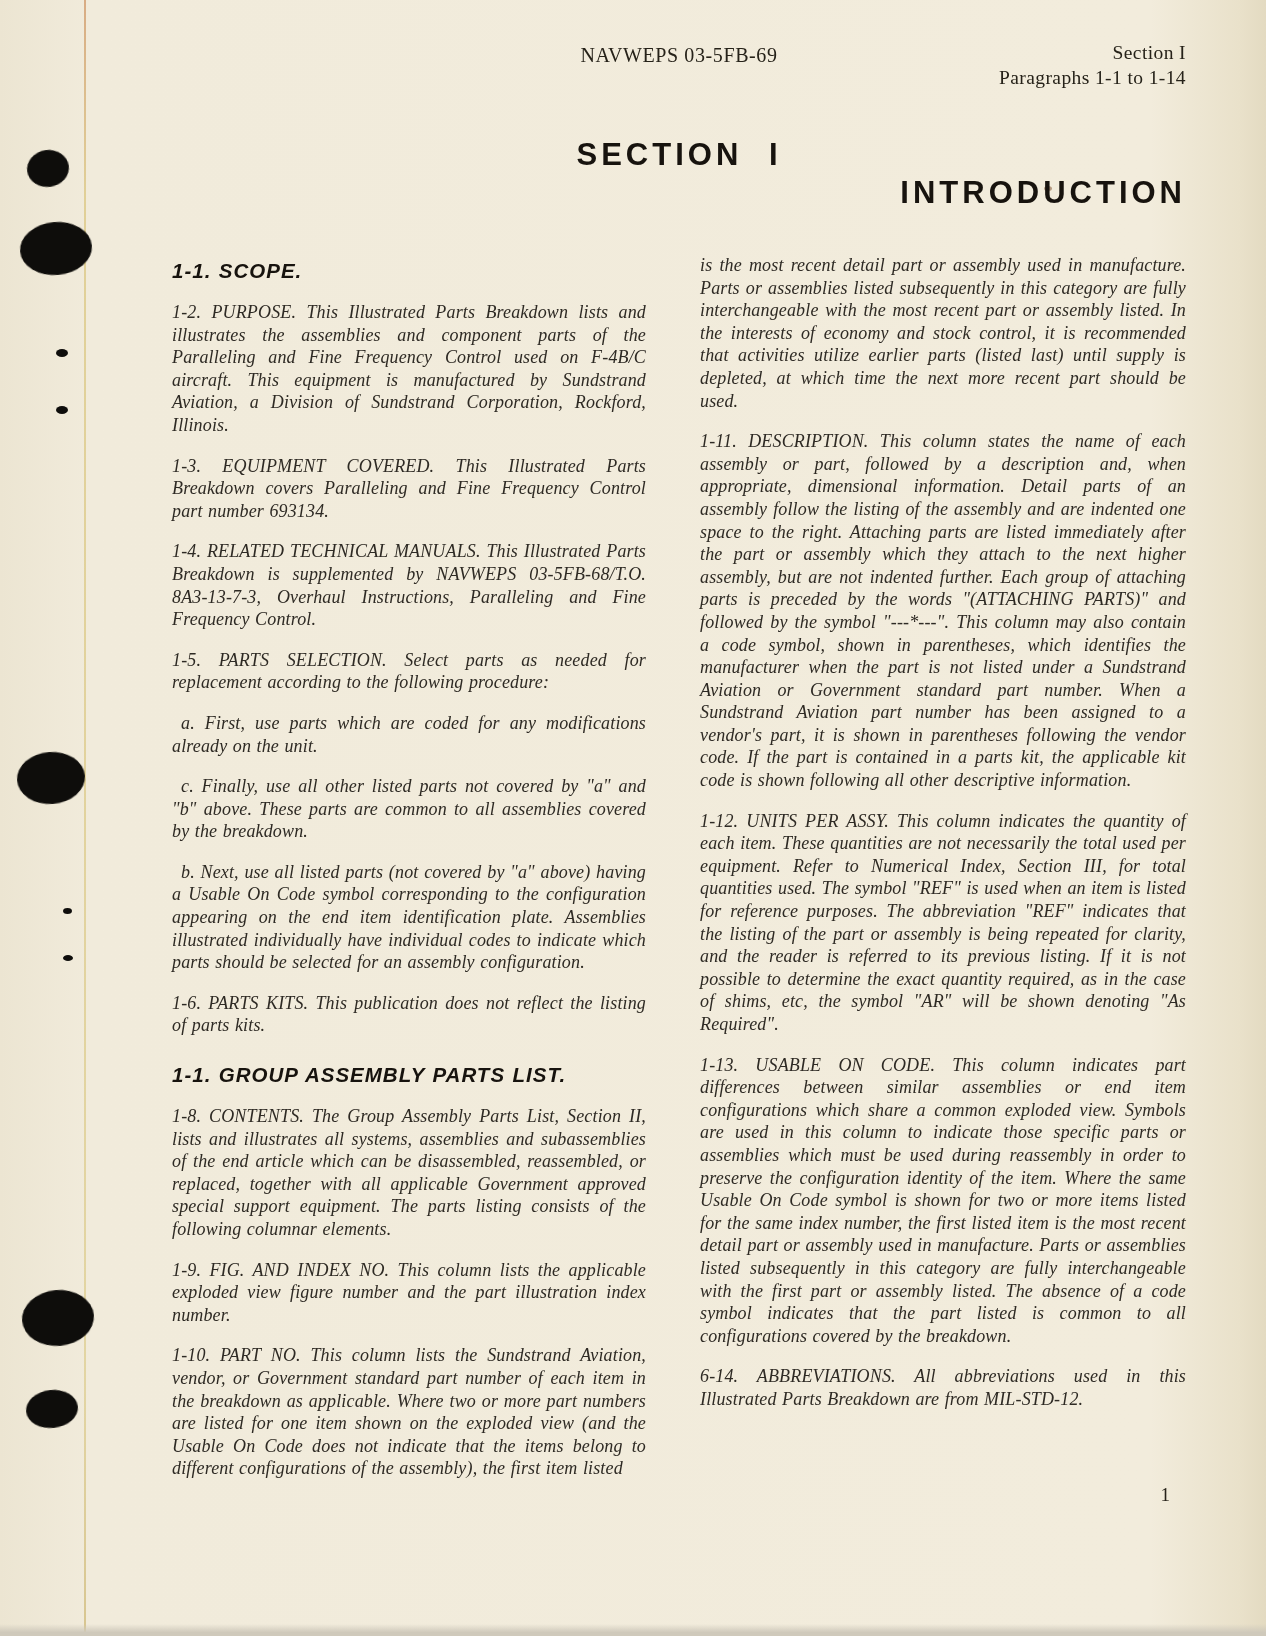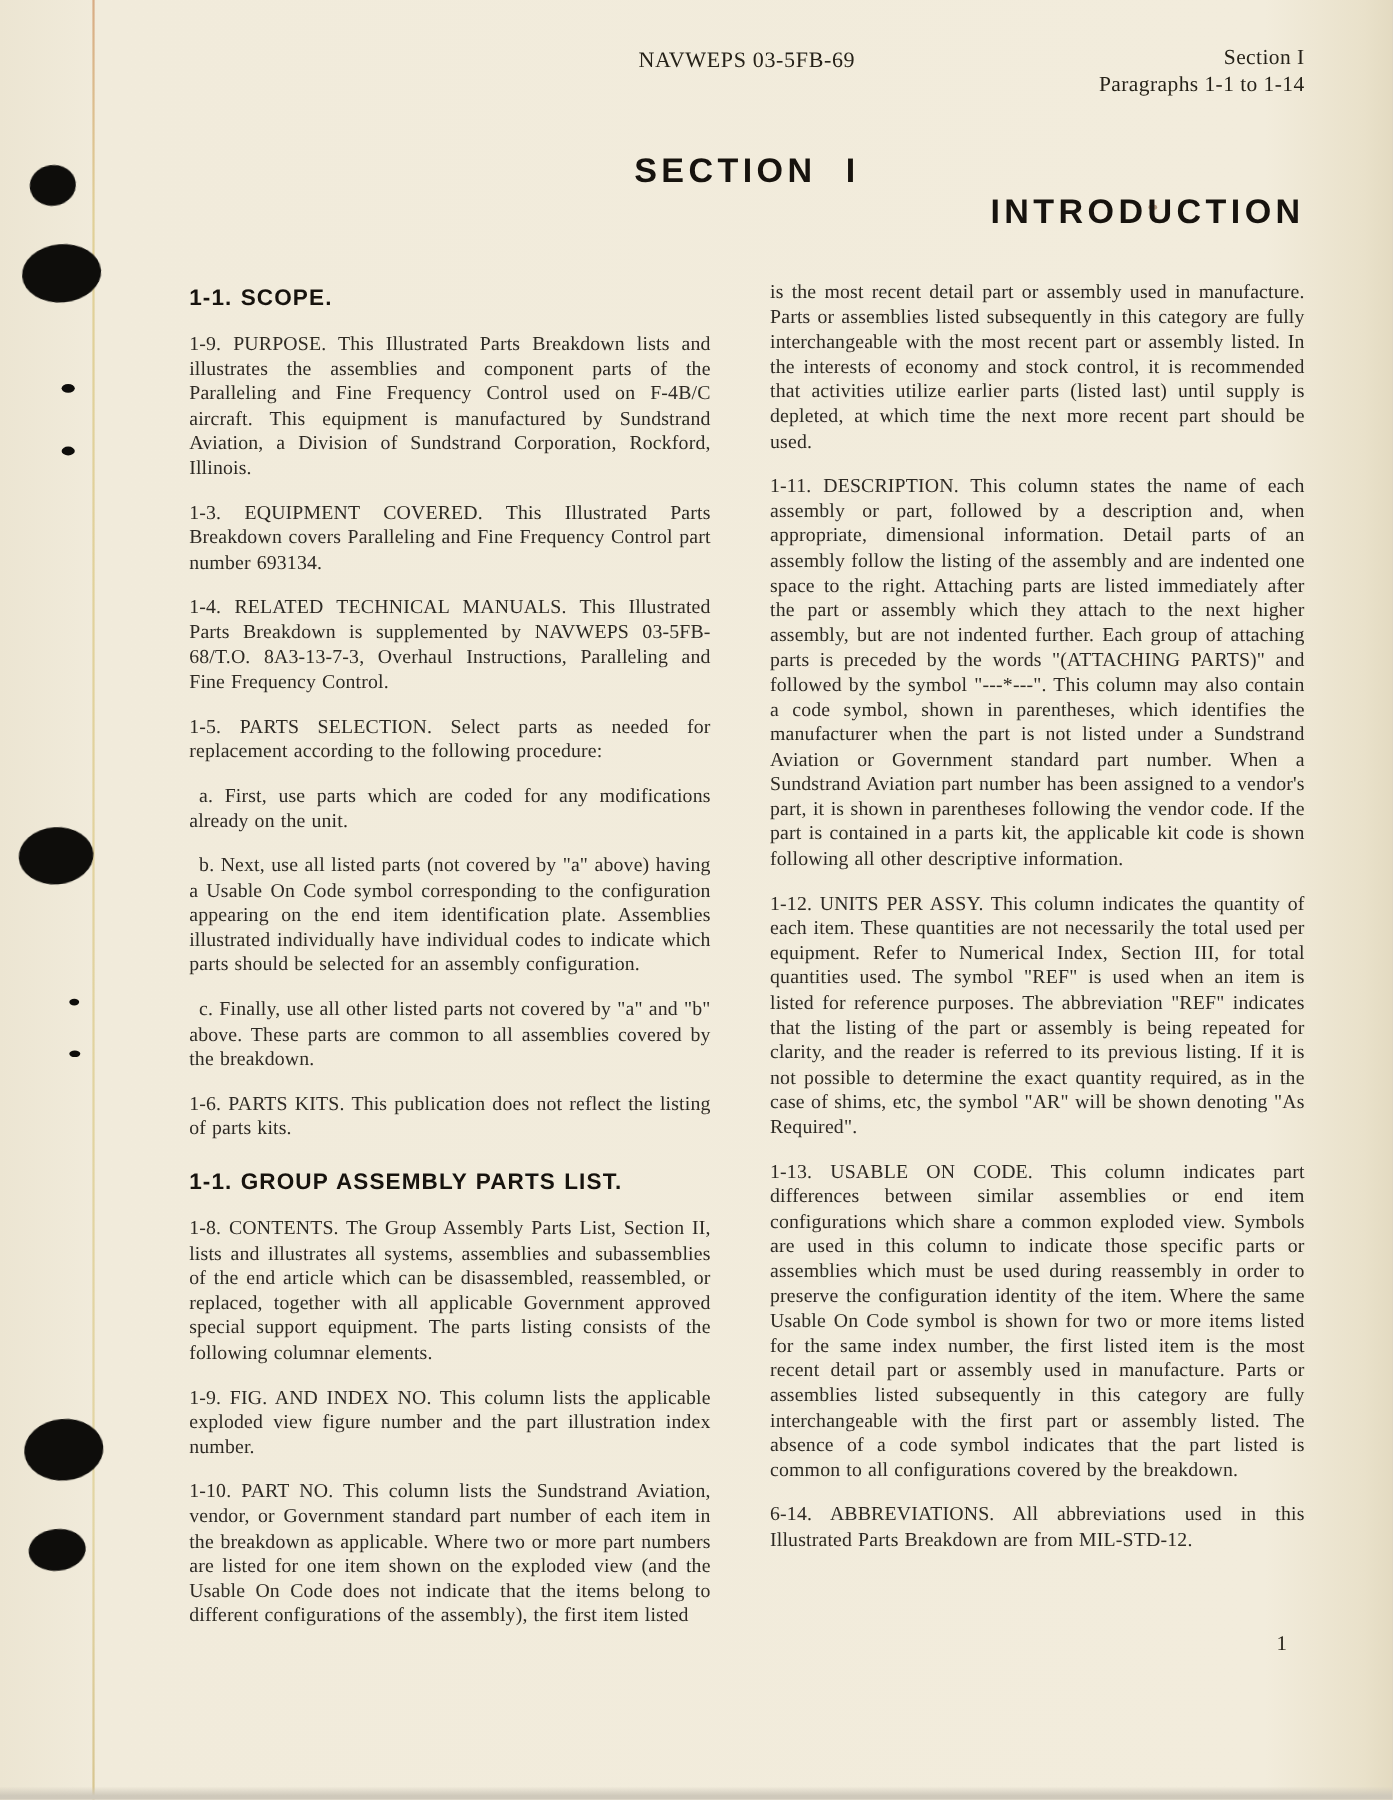--- a/index.html
+++ b/index.html
@@ -41,21 +41,21 @@
     margin:30px 0 0;text-align:center;
     font-family:"Liberation Sans","DejaVu Sans",sans-serif;
     font-weight:900;font-size:31px;line-height:38px;
     letter-spacing:4px;color:#17130e;
   }
   .title .t1{display:block;word-spacing:14px;}
   .title .t2{display:block;text-align:right;}
   .cols{
     display:flex;gap:54px;margin-top:42px;
   }
-  .col{font-size:18px;line-height:22.6px;text-align:justify;letter-spacing:.15px;word-spacing:.8px;}
+  .col{font-size:18px;line-height:22.6px;text-align:justify;letter-spacing:.15px;word-spacing:.8px;font-style:italic;}
   .col.left{width:474px;}
   .col.right{width:486px;}
   .col p{margin:18px 0 0;}
   .col p:first-child{margin-top:0;}
   .col h2{
     margin:25px 0 0;
     font-family:"Liberation Sans","DejaVu Sans",sans-serif;
     font-weight:900;font-size:20.5px;line-height:25px;
     letter-spacing:1px;color:#17130e;text-align:left;
   }
@@ -96,27 +96,27 @@
 
     <h1 class="title">
       <span class="t1">SECTION I</span>
       <span class="t2">INTRODUCTION</span>
     </h1>
 
     <div class="cols">
 
       <div class="col left">
         <h2>1-1. SCOPE.</h2>
-        <p>1-9. PURPOSE. This Illustrated Parts Breakdown lists and illustrates the assemblies and component parts of the Paralleling and Fine Frequency Control used on F-4B/C aircraft. This equipment is manufactured by Sundstrand Aviation, a Division of Sundstrand Corporation, Rockford, Illinois.</p>
+        <p>1-2. PURPOSE. This Illustrated Parts Breakdown lists and illustrates the assemblies and component parts of the Paralleling and Fine Frequency Control used on F-4B/C aircraft. This equipment is manufactured by Sundstrand Aviation, a Division of Sundstrand Corporation, Rockford, Illinois.</p>
         <p>1-3. EQUIPMENT COVERED. This Illustrated Parts Breakdown covers Paralleling and Fine Frequency Control part number 693134.</p>
         <p>1-4. RELATED TECHNICAL MANUALS. This Illustrated Parts Breakdown is supplemented by NAVWEPS 03-5FB-68/T.O. 8A3-13-7-3, Overhaul Instructions, Paralleling and Fine Frequency Control.</p>
         <p>1-5. PARTS SELECTION. Select parts as needed for replacement according to the following procedure:</p>
         <p class="sub">a. First, use parts which are coded for any modifications already on the unit.</p>
+        <p class="sub">c. Finally, use all other listed parts not covered by "a" and "b" above. These parts are common to all assemblies covered by the breakdown.</p>
         <p class="sub">b. Next, use all listed parts (not covered by "a" above) having a Usable On Code symbol corresponding to the configuration appearing on the end item identification plate. Assemblies illustrated individually have individual codes to indicate which parts should be selected for an assembly configuration.</p>
-        <p class="sub">c. Finally, use all other listed parts not covered by "a" and "b" above. These parts are common to all assemblies covered by the breakdown.</p>
         <p>1-6. PARTS KITS. This publication does not reflect the listing of parts kits.</p>
         <h2>1-1. GROUP ASSEMBLY PARTS LIST.</h2>
         <p>1-8. CONTENTS. The Group Assembly Parts List, Section II, lists and illustrates all systems, assemblies and subassemblies of the end article which can be disassembled, reassembled, or replaced, together with all applicable Government approved special support equipment. The parts listing consists of the following columnar elements.</p>
         <p>1-9. FIG. AND INDEX NO. This column lists the applicable exploded view figure number and the part illustration index number.</p>
         <p>1-10. PART NO. This column lists the Sundstrand Aviation, vendor, or Government standard part number of each item in the breakdown as applicable. Where two or more part numbers are listed for one item shown on the exploded view (and the Usable On Code does not indicate that the items belong to different configurations of the assembly), the first item listed</p>
       </div>
 
       <div class="col right">
         <p>is the most recent detail part or assembly used in manufacture. Parts or assemblies listed subsequently in this category are fully interchangeable with the most recent part or assembly listed. In the interests of economy and stock control, it is recommended that activities utilize earlier parts (listed last) until supply is depleted, at which time the next more recent part should be used.</p>
         <p>1-11. DESCRIPTION. This column states the name of each assembly or part, followed by a description and, when appropriate, dimensional information. Detail parts of an assembly follow the listing of the assembly and are indented one space to the right. Attaching parts are listed immediately after the part or assembly which they attach to the next higher assembly, but are not indented further. Each group of attaching parts is preceded by the words "(ATTACHING PARTS)" and followed by the symbol "---*---". This column may also contain a code symbol, shown in parentheses, which identifies the manufacturer when the part is not listed under a Sundstrand Aviation or Government standard part number. When a Sundstrand Aviation part number has been assigned to a vendor's part, it is shown in parentheses following the vendor code. If the part is contained in a parts kit, the applicable kit code is shown following all other descriptive information.</p>

